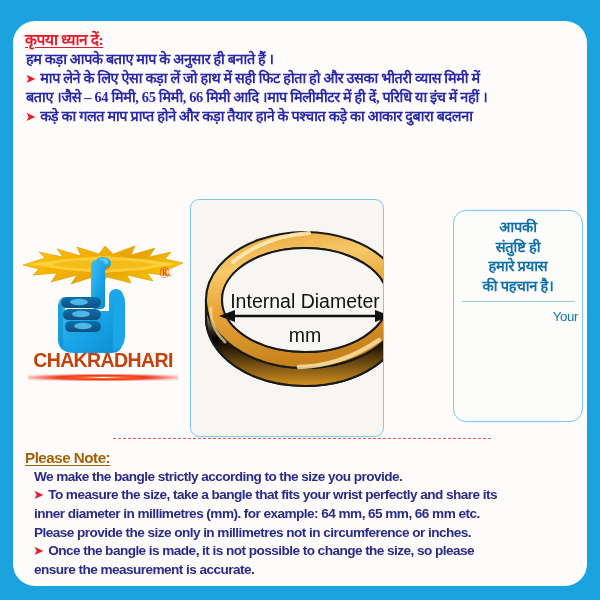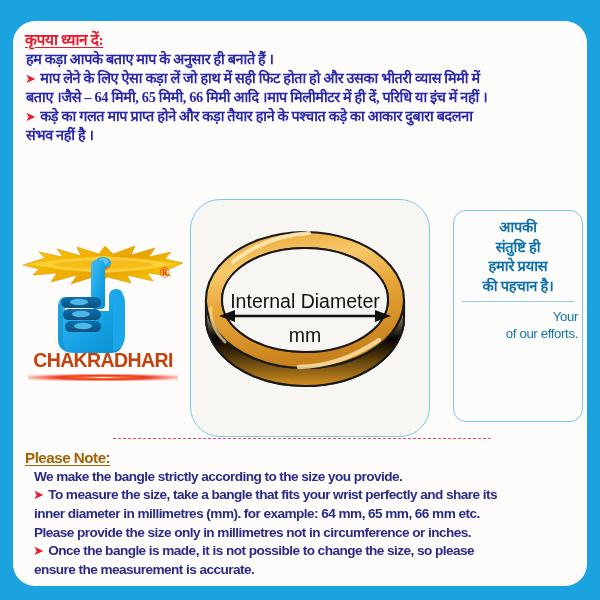--- a/index.html
+++ b/index.html
@@ -114,25 +114,25 @@
     width: 150px;
     height: 7px;
     background: radial-gradient(ellipse at 50% 50%, #ffffff 0%, #ff6a2a 18%, #f0381e 42%, rgba(240,56,30,0.18) 75%, rgba(240,56,30,0) 100%);
   }
 
   
   #bangle-card {
     position: absolute;
     left: 177px;
     top: 178px;
-    width: 240px;
+    width: 194px;
     height: 238px;
     background: #f7f6f3;
     border: 1.3px solid #7ec8ea;
-    border-radius: 30px;
+    border-radius: 9px;
     box-sizing: border-box;
     overflow: hidden;
   }
 
   
   #satisfaction-panel {
     position: absolute;
     left: 440px;
     top: 189px;
     width: 130px;
@@ -214,23 +214,20 @@
       </div>
 
       <div class="hi-line">
         <span class="arrow-bullet"></span><span>बताए ।जैसे – 64 मिमी, 65 मिमी, 66 मिमी आदि ।माप मिलीमीटर में ही दें, परिधि या इंच में नहीं ।</span>
       </div>
 
       <div class="hi-line">
         <span class="arrow-bullet">➤</span><span> कड़े का गलत माप प्राप्त होने और कड़ा तैयार हाने के पश्चात कड़े का आकार दुबारा बदलना</span>
       </div>
 
-      <div class="hi-line">
-        <span class="arrow-bullet"></span><span>संभव नहीं है ।</span>
-      </div>
     </div>
 
     <div id="logo-block">
       <div id="logo-art">
         <svg width="168" height="140" viewBox="0 0 168 140">
           <defs>
             <linearGradient id="gChakra" x1="0" y1="0" x2="1" y2="0.4">
               <stop offset="0%" stop-color="#ffd21a"></stop>
               <stop offset="35%" stop-color="#f5b301"></stop>
               <stop offset="70%" stop-color="#e8a300"></stop>
@@ -343,21 +340,20 @@
 
     <div id="satisfaction-panel">
       <div class="sat-hi">आपकी</div>
       <div class="sat-hi">संतुष्टि ही</div>
       <div class="sat-hi">हमारे प्रयास</div>
       <div class="sat-hi">की पहचान है।</div>
 
       <div id="sat-rule"></div>
 
       <div class="sat-en">Your</div>
-      <div class="sat-en">of our efforts.</div>
     </div>
 
     <div id="divider"></div>
 
     <div id="english-notice">
       <div class="en-head">Please Note:</div>
 
       <div class="en-line">
         <span class="arrow-bullet"></span><span>We make the bangle strictly according to the size you provide.</span>
       </div>

